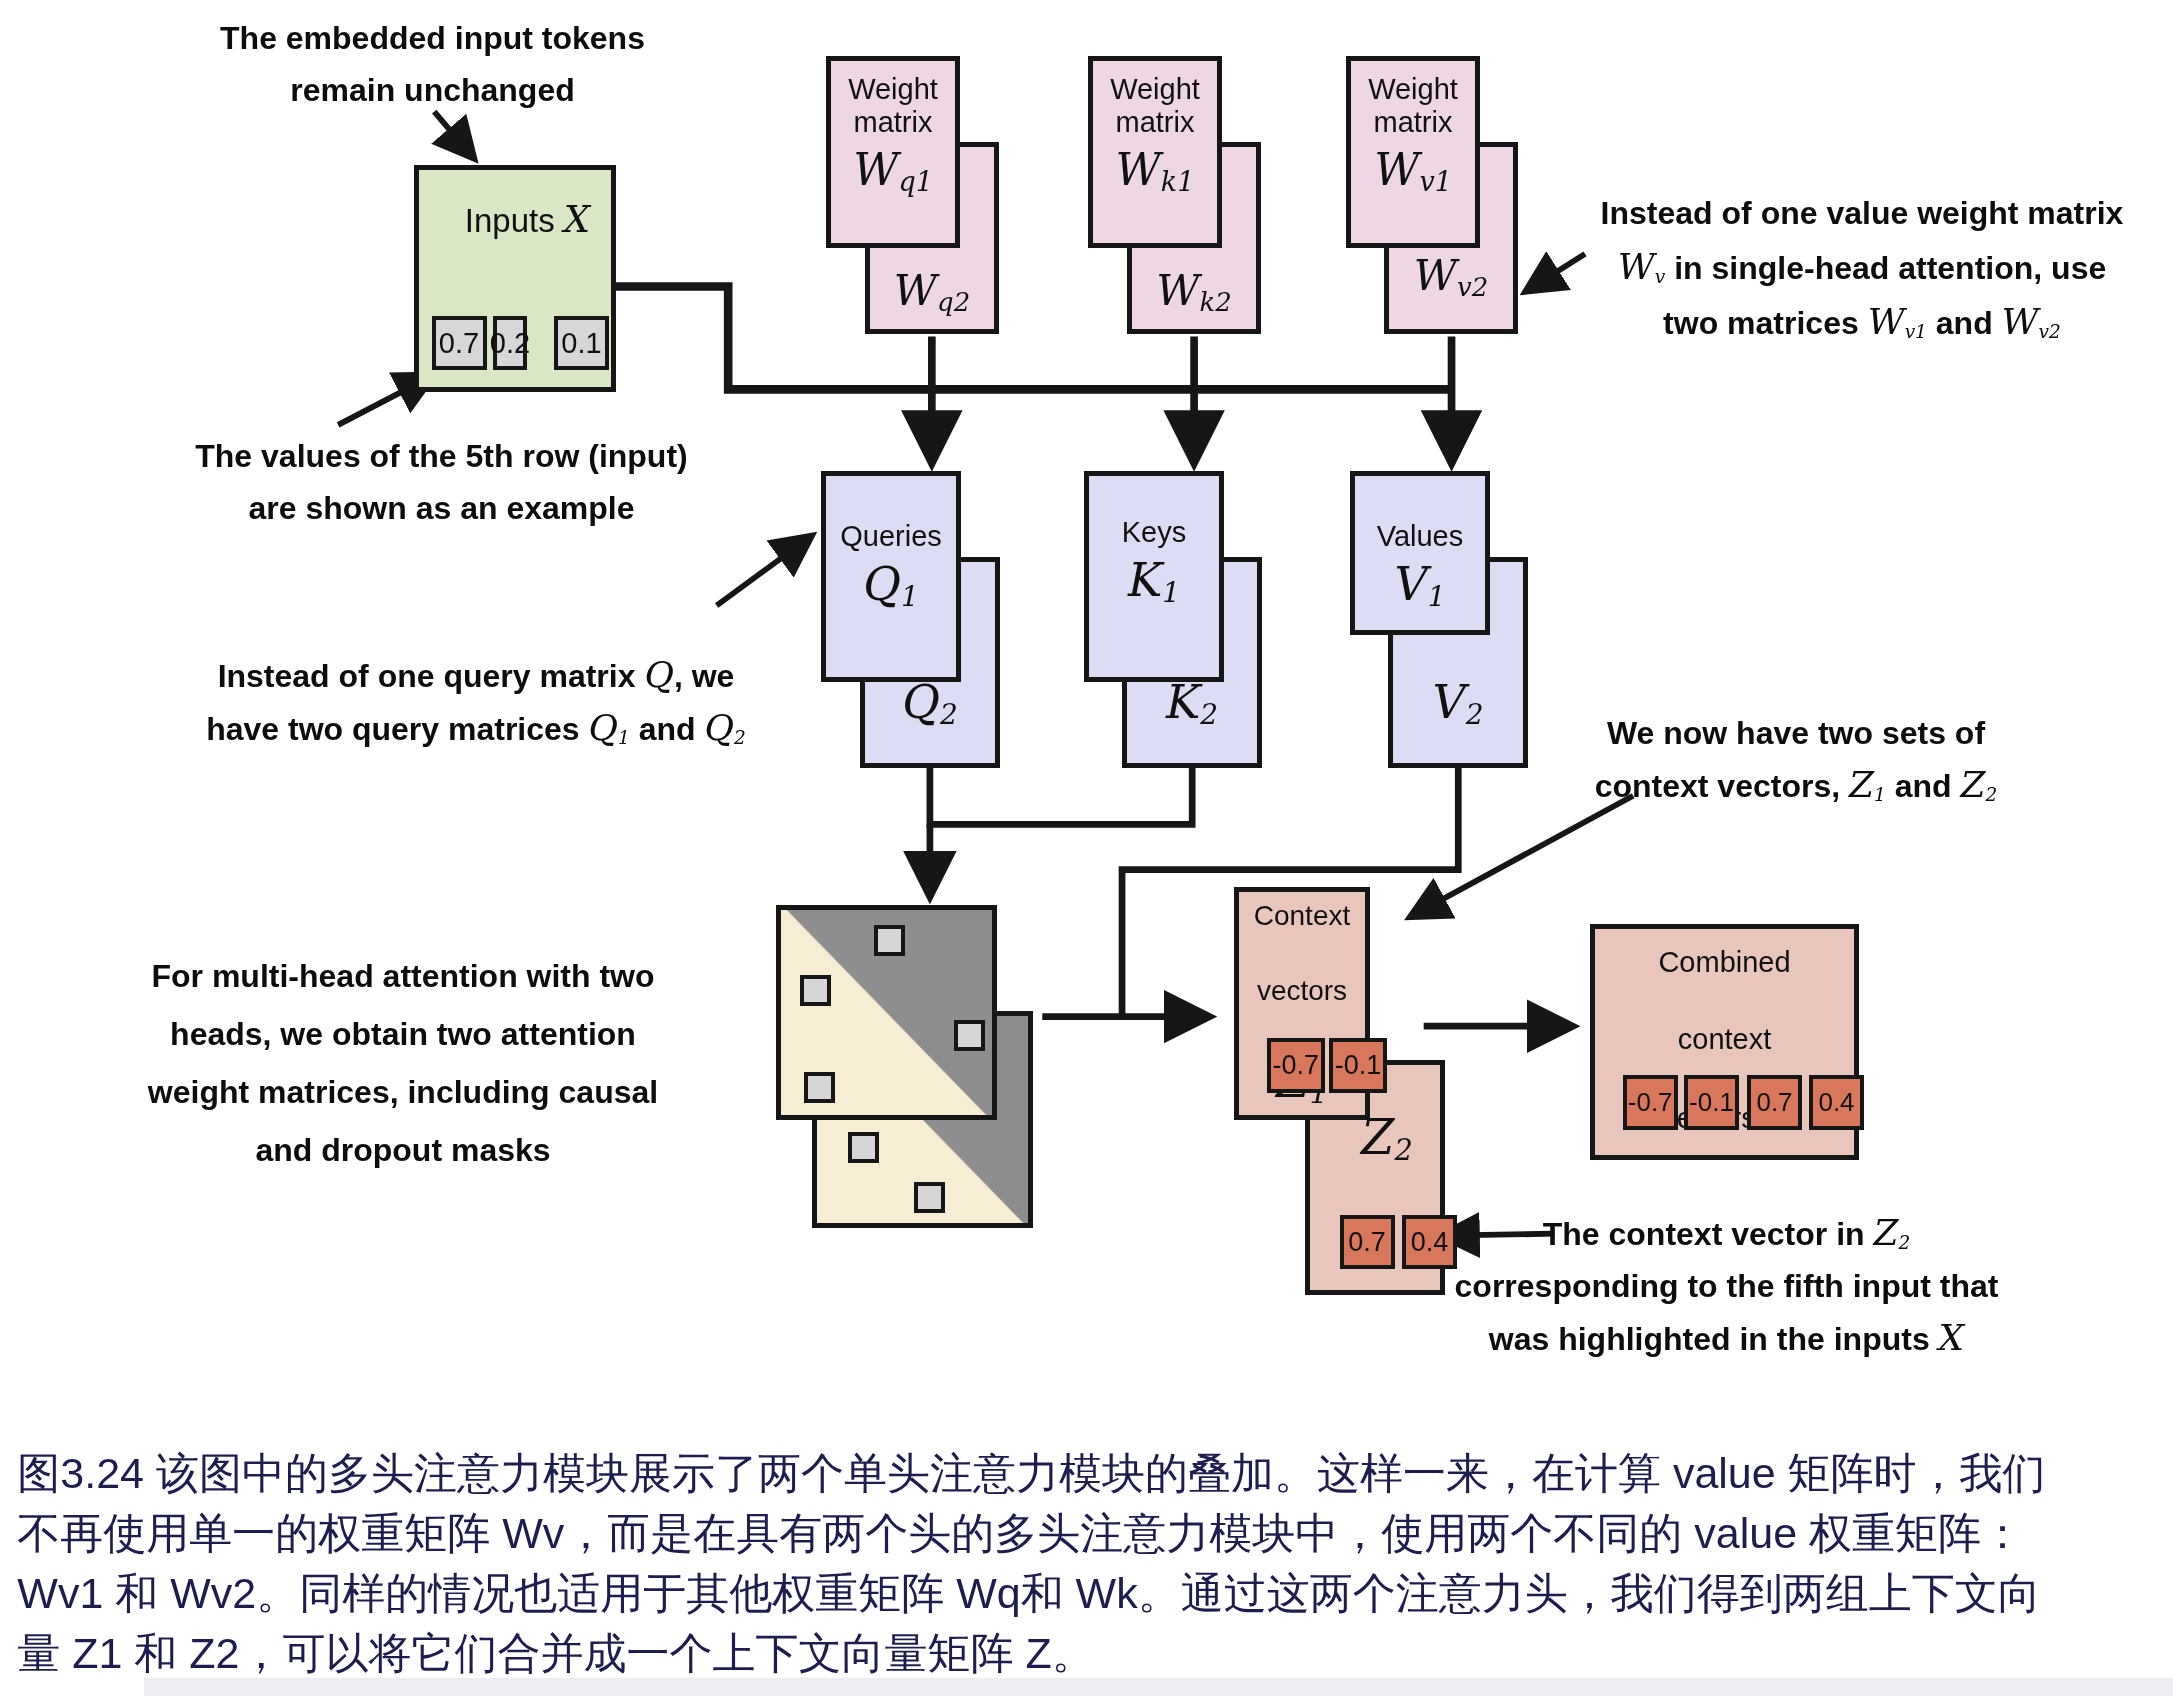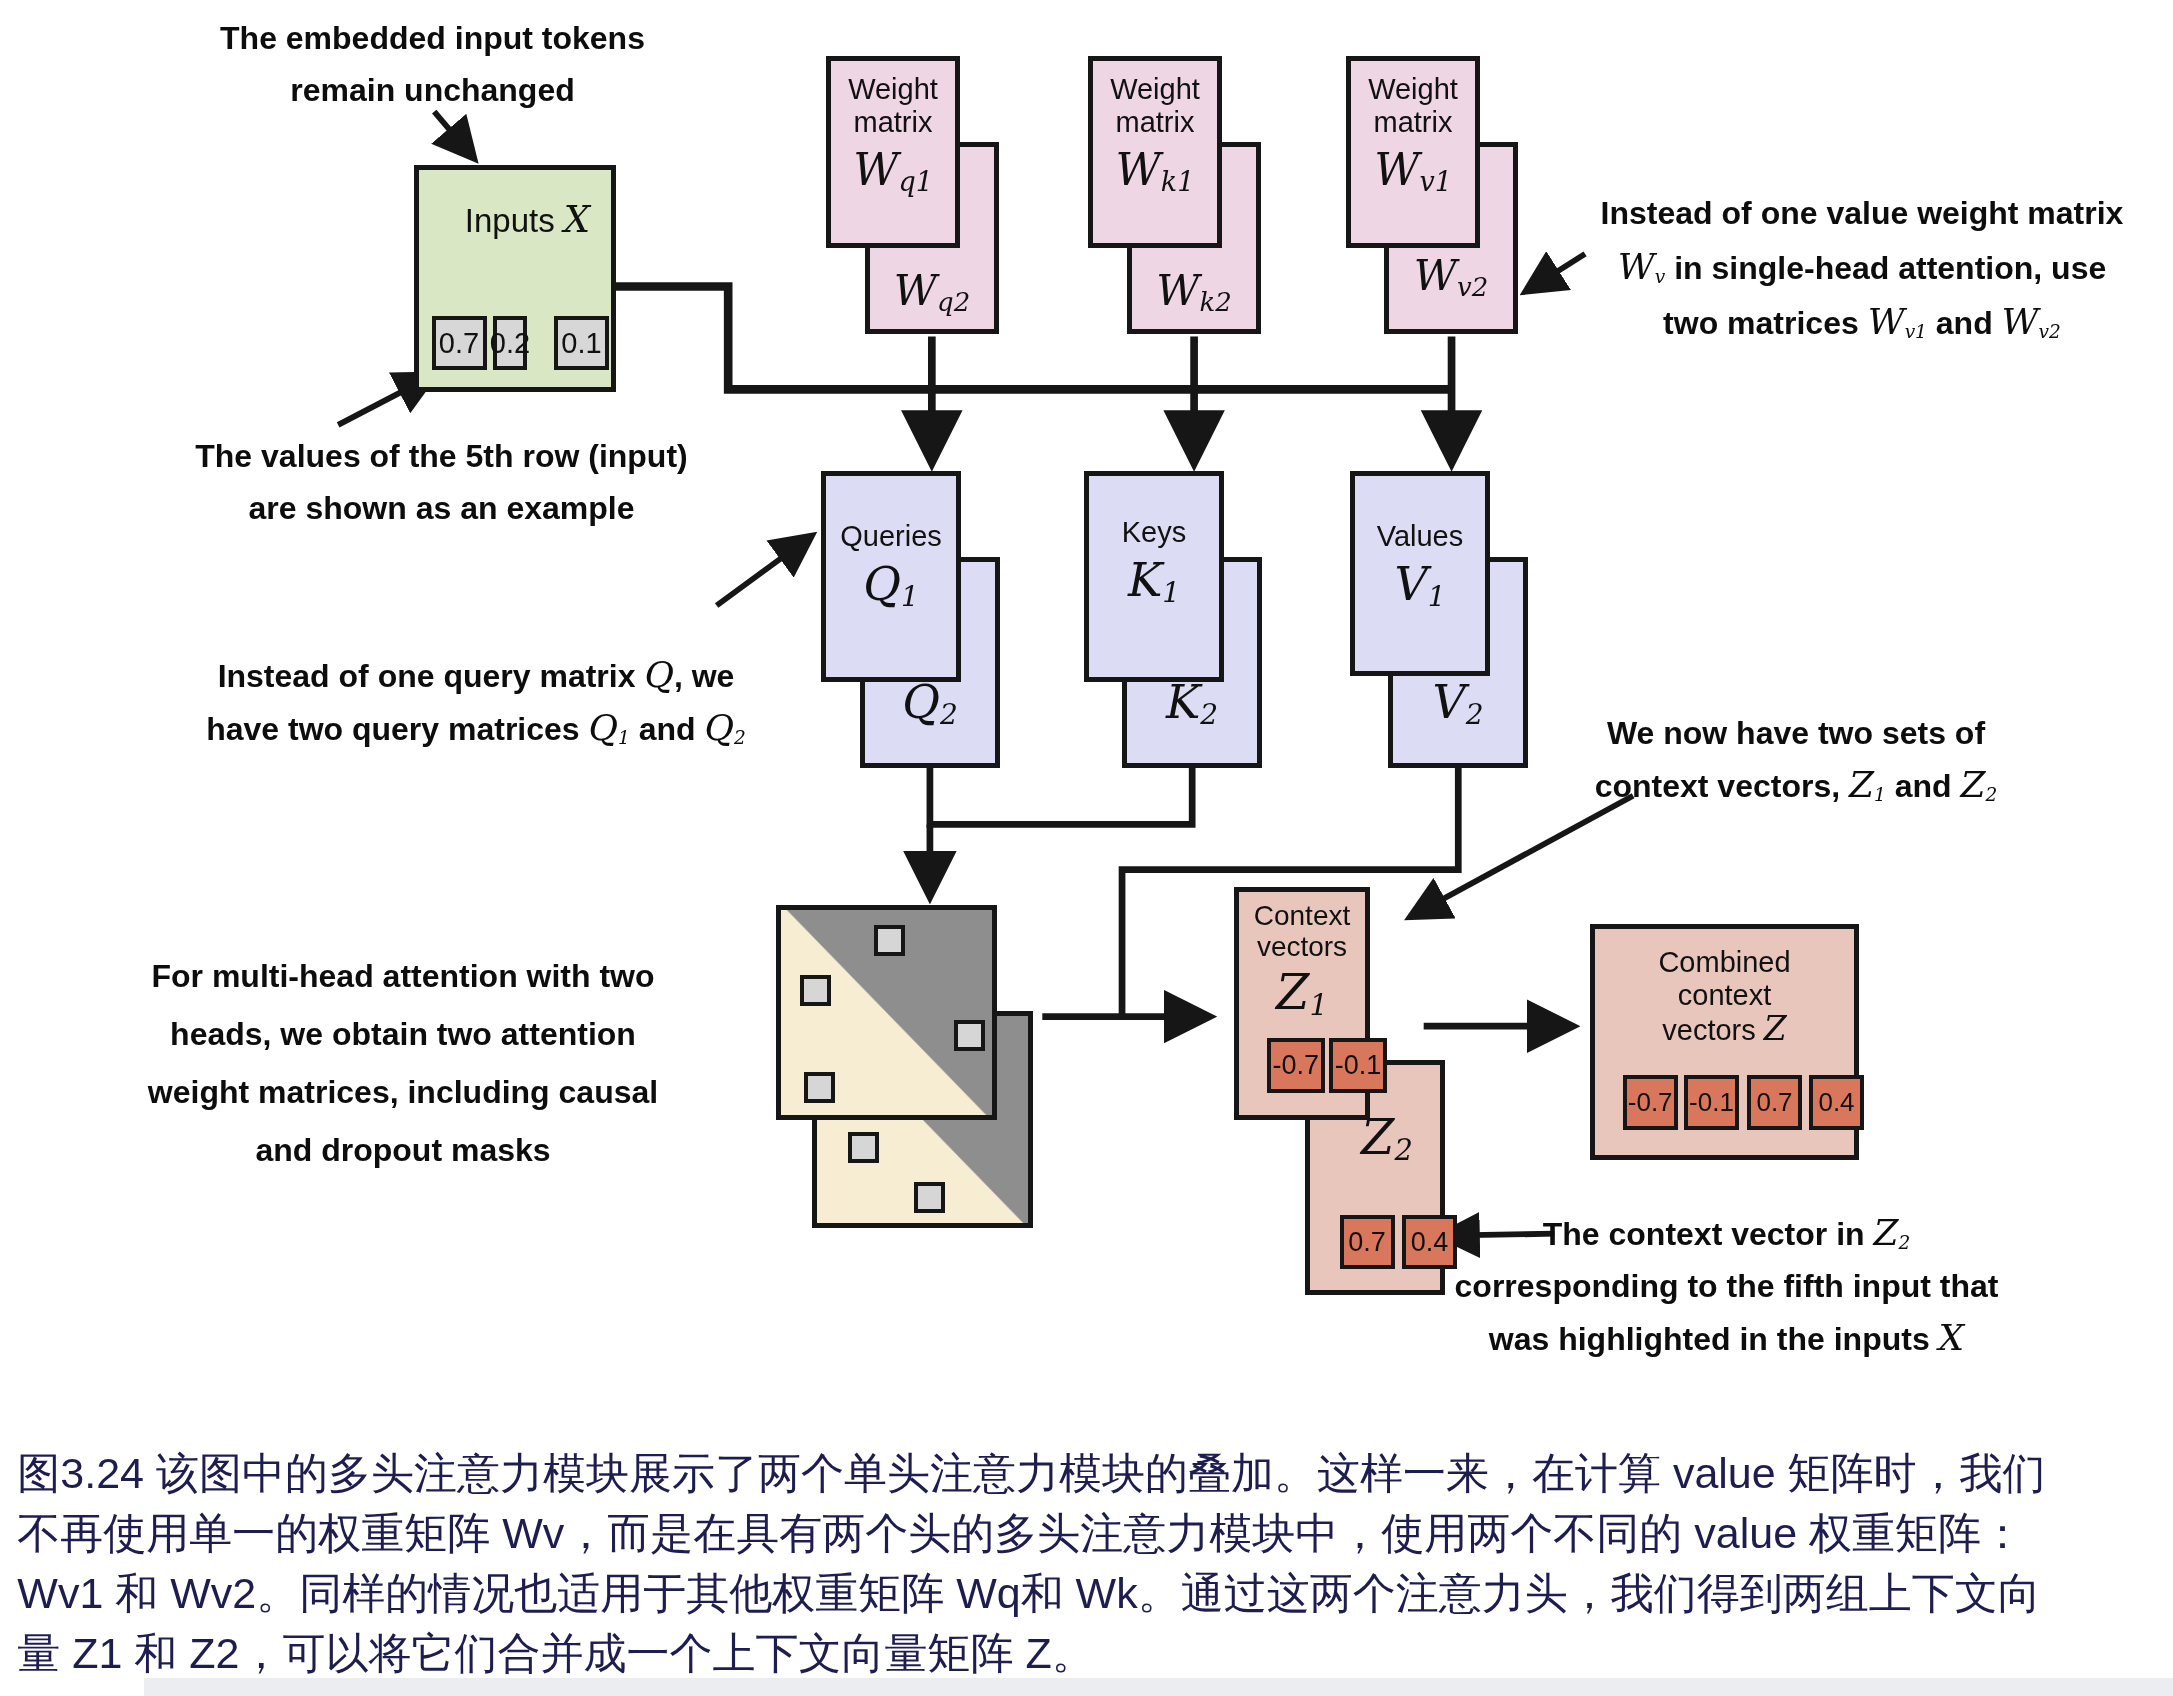--- a/index.html
+++ b/index.html
@@ -3,21 +3,21 @@
 <meta charset="utf-8">
 <style>
   html,body{margin:0;padding:0;background:#ffffff;}
   .stage{position:relative;width:2173px;height:1697px;background:#fff;overflow:hidden;
          font-family:"Liberation Sans",sans-serif;}
   .stage svg.connectors{position:absolute;left:0;top:0;z-index:1;}
   .box{position:absolute;box-sizing:border-box;border:5.8px solid var(--ink);z-index:2;}
   .fill-green{background:var(--green);}
   .fill-pink{background:var(--pink);}
   .fill-lav{background:var(--lavender);}
-  .fill-salmon{background:var(--salmon);}
+  .fill-salmon{background:var(--salmon);gap:44px;}
   .attn{background:linear-gradient(45.8deg, var(--cream) 49.75%, var(--mgray) 50.25%);}
   .cell{position:absolute;box-sizing:border-box;border:4.8px solid var(--ink);background:var(--cellgray);
         display:flex;align-items:center;justify-content:center;
         font:400 29px "Liberation Sans",sans-serif;color:#111;z-index:3;}
   .cell.salmon{background:var(--cellsalmon);font-size:27px;margin-left:20px;}
   .mcell{position:absolute;width:31px;height:31px;box-sizing:border-box;border:4.8px solid var(--ink);
          background:#d6d6d6;z-index:3;}
   .boxtitle{font:400 29px "Liberation Sans",sans-serif;color:#111;text-align:center;line-height:33px;}
   .ann{position:absolute;font:700 32px "Liberation Sans",sans-serif;color:#0d0d0d;
        text-align:center;line-height:52px;z-index:2;}
@@ -150,21 +150,21 @@
     <div class="w2label" style="top:113px;"><span class="mi" style="font-size:46px;">K</span><sub class="msub" style="font-size:28px;">2</sub></div>
   </div>
   <div class="box fill-lav flexcol" style="left:1084px;top:471px;width:140px;height:211px;">
     <div class="boxtitle" style="margin-top:40px;">Keys</div>
     <div class="mathlabel" style="margin-top:3.8px;"><span class="mi" style="font-size:46px;">K</span><sub class="msub" style="font-size:28px;">1</sub></div>
   </div>
 
   <div class="box fill-lav" style="left:1388px;top:557px;width:140px;height:211px;">
     <div class="w2label" style="top:113px;"><span class="mi" style="font-size:46px;">V</span><sub class="msub" style="font-size:28px;">2</sub></div>
   </div>
-  <div class="box fill-lav flexcol" style="left:1350px;top:471px;width:140px;height:205px;">
+  <div class="box fill-lav flexcol" style="left:1350px;top:471px;width:140px;height:164px;">
     <div class="boxtitle" style="margin-top:44px;">Values</div>
     <div class="mathlabel" style="margin-top:3.8px;"><span class="mi" style="font-size:46px;">V</span><sub class="msub" style="font-size:28px;">1</sub></div>
   </div>
 
   <div class="box attn" style="left:812px;top:1011px;width:221px;height:217px;">
     <div class="mcell" style="left:31px;top:116px;"></div>
     <div class="mcell" style="left:97px;top:166px;"></div>
   </div>
   <div class="box attn" style="left:776px;top:905px;width:221px;height:215px;">
     <div class="mcell" style="left:93px;top:15.4px;"></div>

